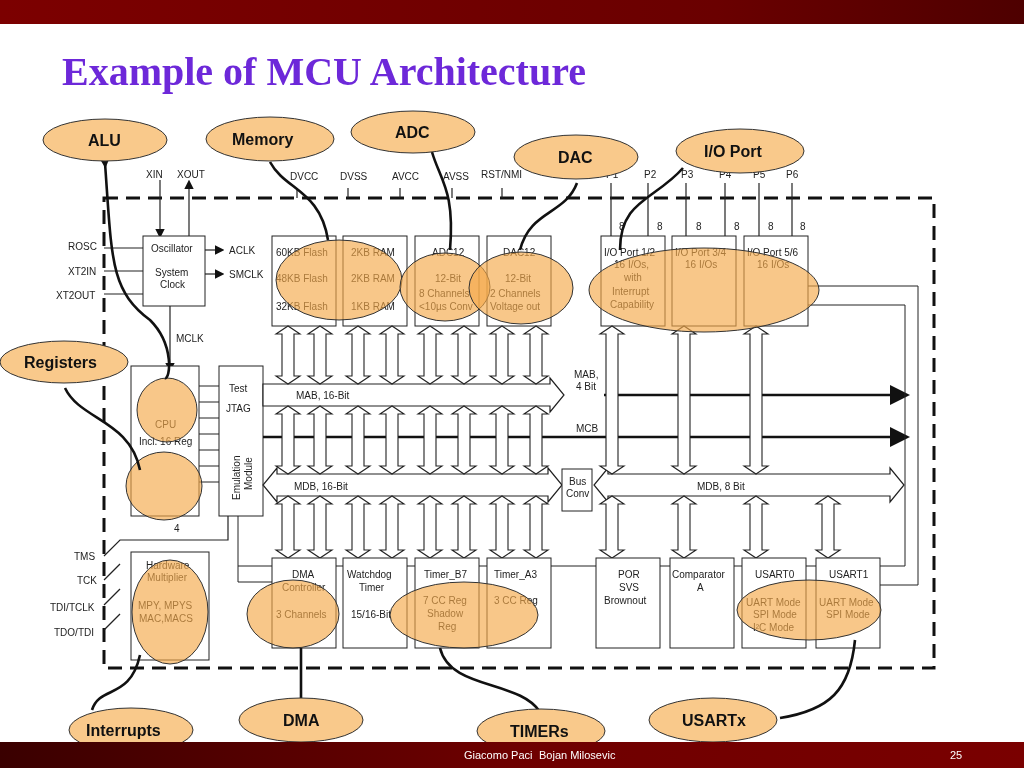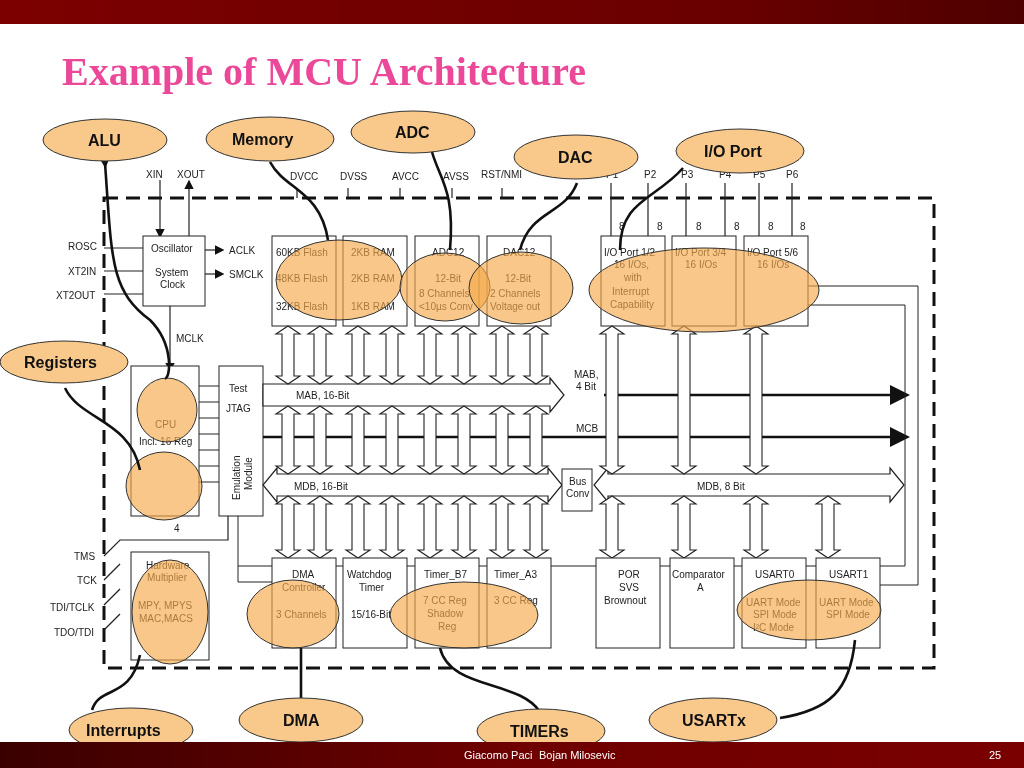--- a/index.html
+++ b/index.html
@@ -1,18 +1,18 @@
 <!DOCTYPE html>
 <html><head>
 <meta charset="utf-8">
 <style>
   html, body { margin:0; padding:0; }
   body { width:1024px; height:768px; position:relative; overflow:hidden; background:#fff; font-family:"Liberation Sans", sans-serif; }
   .topbar { position:absolute; left:0; top:0; width:1024px; height:24px; background:linear-gradient(90deg,#7c0000,#6a0000 70%,#4e0000); }
-  .title { position:absolute; left:62px; top:48px; font-family:"Liberation Serif", serif; font-weight:bold; font-size:40px; color:#ec4899; white-space:nowrap; }
+  .title { position:absolute; left:62px; top:48px; font-family:"Liberation Serif", serif; font-weight:bold; font-size:40px; color:#6d28d9; white-space:nowrap; }
   .footer { position:absolute; left:0; top:742px; width:1024px; height:26px; background:linear-gradient(90deg,#3a0000,#6e0000 50%,#7a0000); }
   .footer-text { position:absolute; top:749px; font-size:11px; color:#fff; }
   svg { position:absolute; left:0; top:0; }
   .lbl { font-family:"Liberation Sans", sans-serif; font-size:10px; fill:#222; }
   .ov text { font-family:"Liberation Sans", sans-serif; font-weight:bold; font-size:16px; fill:#111; }
 </style>
 </head>
 <body>
 
 <div class="topbar"></div>
@@ -365,13 +365,13 @@
     <g>
         <ellipse cx="713" cy="720" rx="64" ry="22" fill="#f9c98b" stroke="#333"></ellipse>
         <text x="682" y="726">USARTx</text>
       </g>
   </g>
 </svg>
 
 <div class="footer"></div>
 <div class="footer-text" style="left:416px;margin-left:48px;">Giacomo Paci</div>
 <div class="footer-text" style="left:503px;padding-left:36px;">Bojan Milosevic</div>
-<div class="footer-text" style="left:989px;">25</div>
+<div class="footer-text" style="left:950px;">25</div>
 
 </body></html>

